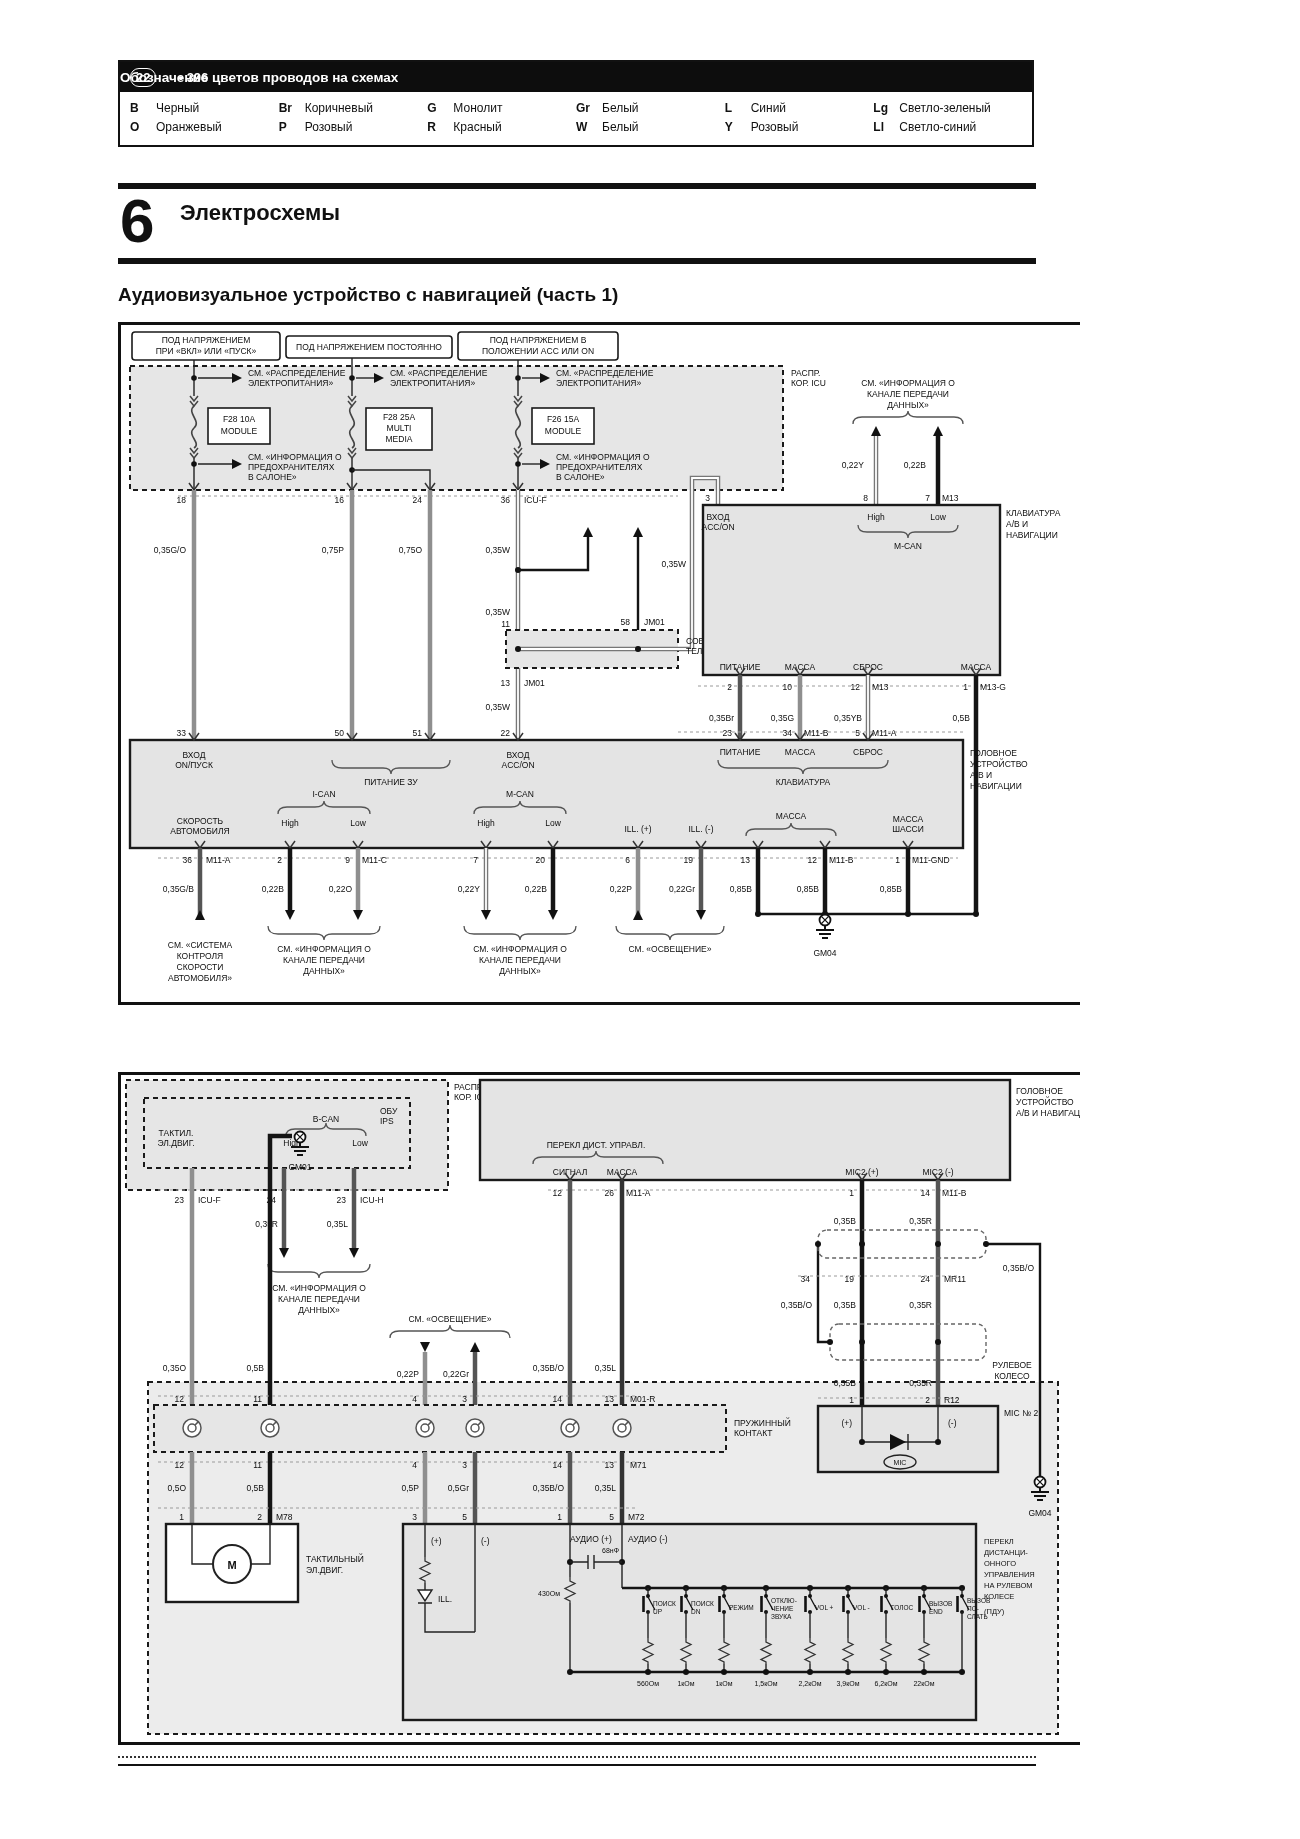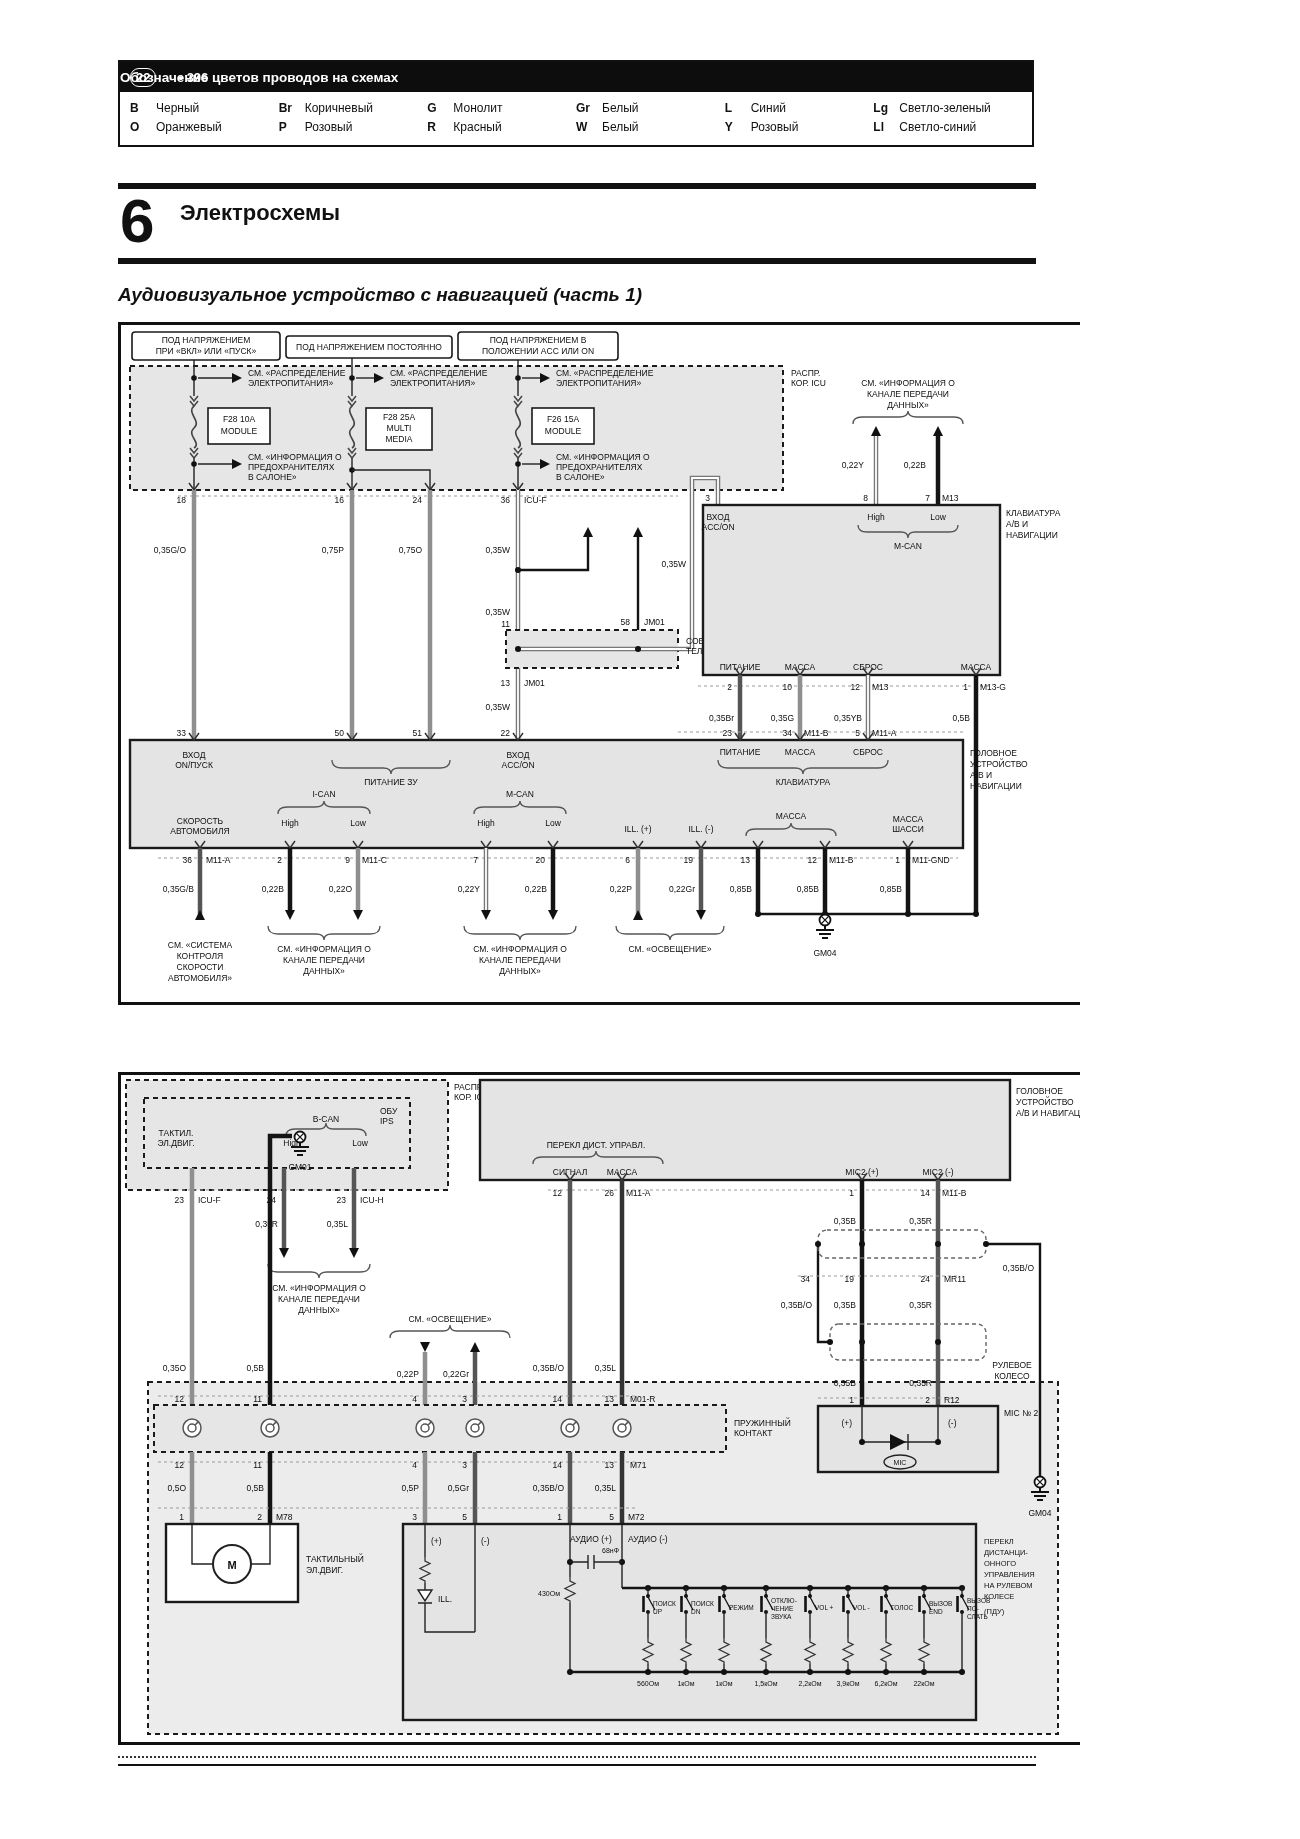--- a/index.html
+++ b/index.html
@@ -8,21 +8,21 @@
   .hdr-bar{height:30px;background:#0d0d0d;color:#fff;display:flex;align-items:center;padding:0 10px;position:relative}
   .badge{border:1.6px solid #fff;border-radius:9px;padding:0 5px;font-weight:bold;font-size:13px;line-height:17px;z-index:2}
   .pagenum{font-weight:bold;font-size:13px;margin-left:22px;z-index:2}
   .hdr-title{position:absolute;left:0;right:0;text-align:left;font-weight:bold;font-size:13.5px}
   .legend{display:grid;grid-template-columns:repeat(6,1fr);padding:9px 10px 11px;row-gap:5px;font-size:12px}
   .lg-cell{display:flex;white-space:nowrap}
   .lg-code{font-weight:bold;width:26px;flex:none}
   .rule{position:absolute;left:118px;width:918px;height:6px;background:#111}
   .sec-num{position:absolute;left:120px;top:190px;font-size:62px;font-weight:bold;line-height:62px}
   .sec-title{position:absolute;left:180px;top:200px;font-size:22px;font-weight:bold}
-  .dtitle{position:absolute;left:118px;font-size:19px;font-weight:bold;font-style:italic;white-space:nowrap}
+  .dtitle{position:absolute;left:118px;font-size:19px;font-weight:bold;white-space:nowrap}
   svg.diag{position:absolute;left:118px}
   svg text{font-family:"Liberation Sans",sans-serif;font-size:8.5px;fill:#0e0e0e}
   .c{text-anchor:middle}.r{text-anchor:end}
   .t7{font-size:7px}.t65{font-size:6.5px}.t75{font-size:7.5px}.mm{font-size:11px;font-weight:bold}
   .bx{fill:#e4e4e4;stroke:#1a1a1a;stroke-width:2.4}
   .wbx{fill:#fff;stroke:#1a1a1a;stroke-width:1.6}
   .dsh{fill:#e6e6e6;stroke:#1a1a1a;stroke-width:2;stroke-dasharray:5 4}
   .dshn{fill:none;stroke:#1a1a1a;stroke-width:2;stroke-dasharray:5 4}
   .dshf{fill:#ececec;stroke:#1a1a1a;stroke-width:2;stroke-dasharray:5 4}
   .shld{fill:none;stroke:#666;stroke-width:1.4;stroke-dasharray:4 3}

